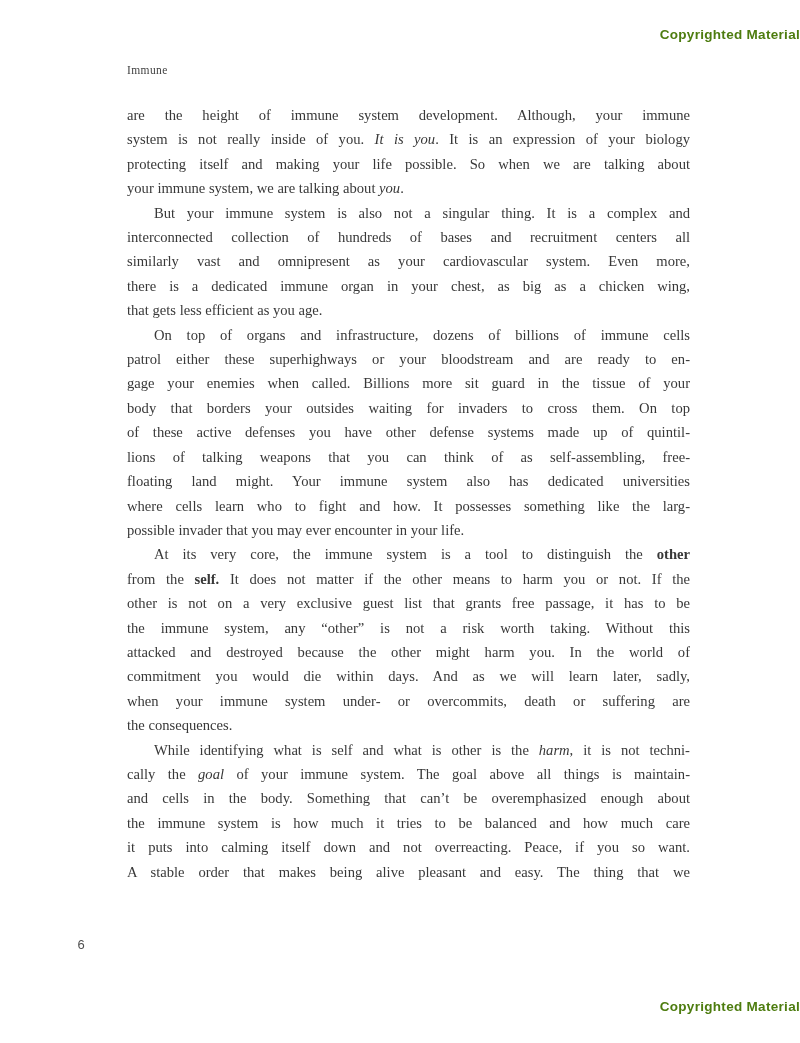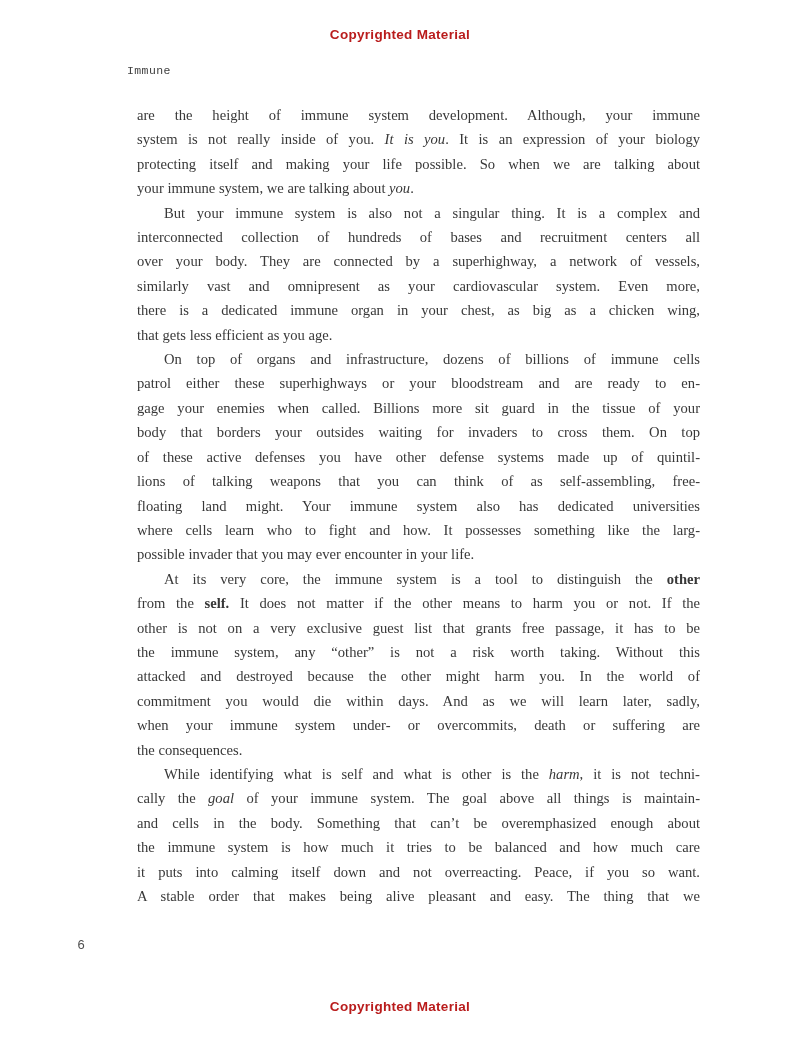--- a/index.html
+++ b/index.html
@@ -10,41 +10,41 @@
     width: 800px;
     height: 1043px;
     background: #ffffff;
     font-family: "Liberation Serif", serif;
     overflow: hidden;
   }
   .banner {
     position: absolute;
     left: 0;
     width: 100%;
-    text-align: center;
+    text-align: right;
     font-family: "Liberation Sans", sans-serif;
     font-weight: bold;
     font-size: 13.5px;
-    color: #b91c1c;
+    color: #4d7c0f;
     letter-spacing: 0.3px;
   }
   .banner.top { top: 27px; }
   .banner.bottom { top: 999px; }
   .running-header {
     position: absolute;
     left: 127px;
     top: 64px;
-    font-family: Liberation Mono, monospace;
+    font-family: Liberation Serif, serif;
     font-size: 11.5px;
     color: #414141;
     letter-spacing: 0.4px;
   }
   .body-text {
     position: absolute;
-    left: 137px;
+    left: 127px;
     top: 103px;
     width: 563px;
     font-size: 14.6px;
     color: #383838;
   }
   .para { margin: 0; }
   .line {
     height: 24.42px;
     line-height: 24.42px;
     text-align: justify;
@@ -80,21 +80,20 @@
   <div class="body-text">
       <div class="para">
         <div class="line"><span>are the height of immune system development. Although, your immune</span></div>
         <div class="line"><span>system is not really inside of you. </span><span class="it">It is you</span><span>. It is an expression of your biology</span></div>
         <div class="line"><span>protecting itself and making your life possible. So when we are talking about</span></div>
         <div class="line last"><span>your immune system, we are talking about </span><span class="it">you</span><span>.</span></div>
       </div>
       <div class="para">
         <div class="line ind"><span>But your immune system is also not a singular thing. It is a complex and</span></div>
         <div class="line"><span>interconnected collection of hundreds of bases and recruitment centers all</span></div>
-        <div class="line"><span>over your body. They are connected by a superhighway, a network of vessels,</span></div>
         <div class="line"><span>similarly vast and omnipresent as your cardiovascular system. Even more,</span></div>
         <div class="line"><span>there is a dedicated immune organ in your chest, as big as a chicken wing,</span></div>
         <div class="line last"><span>that gets less efficient as you age.</span></div>
       </div>
       <div class="para">
         <div class="line ind"><span>On top of organs and infrastructure, dozens of billions of immune cells</span></div>
         <div class="line"><span>patrol either these superhighways or your bloodstream and are ready to en-</span></div>
         <div class="line"><span>gage your enemies when called. Billions more sit guard in the tissue of your</span></div>
         <div class="line"><span>body that borders your outsides waiting for invaders to cross them. On top</span></div>
         <div class="line"><span>of these active defenses you have other defense systems made up of quintil-</span></div>

